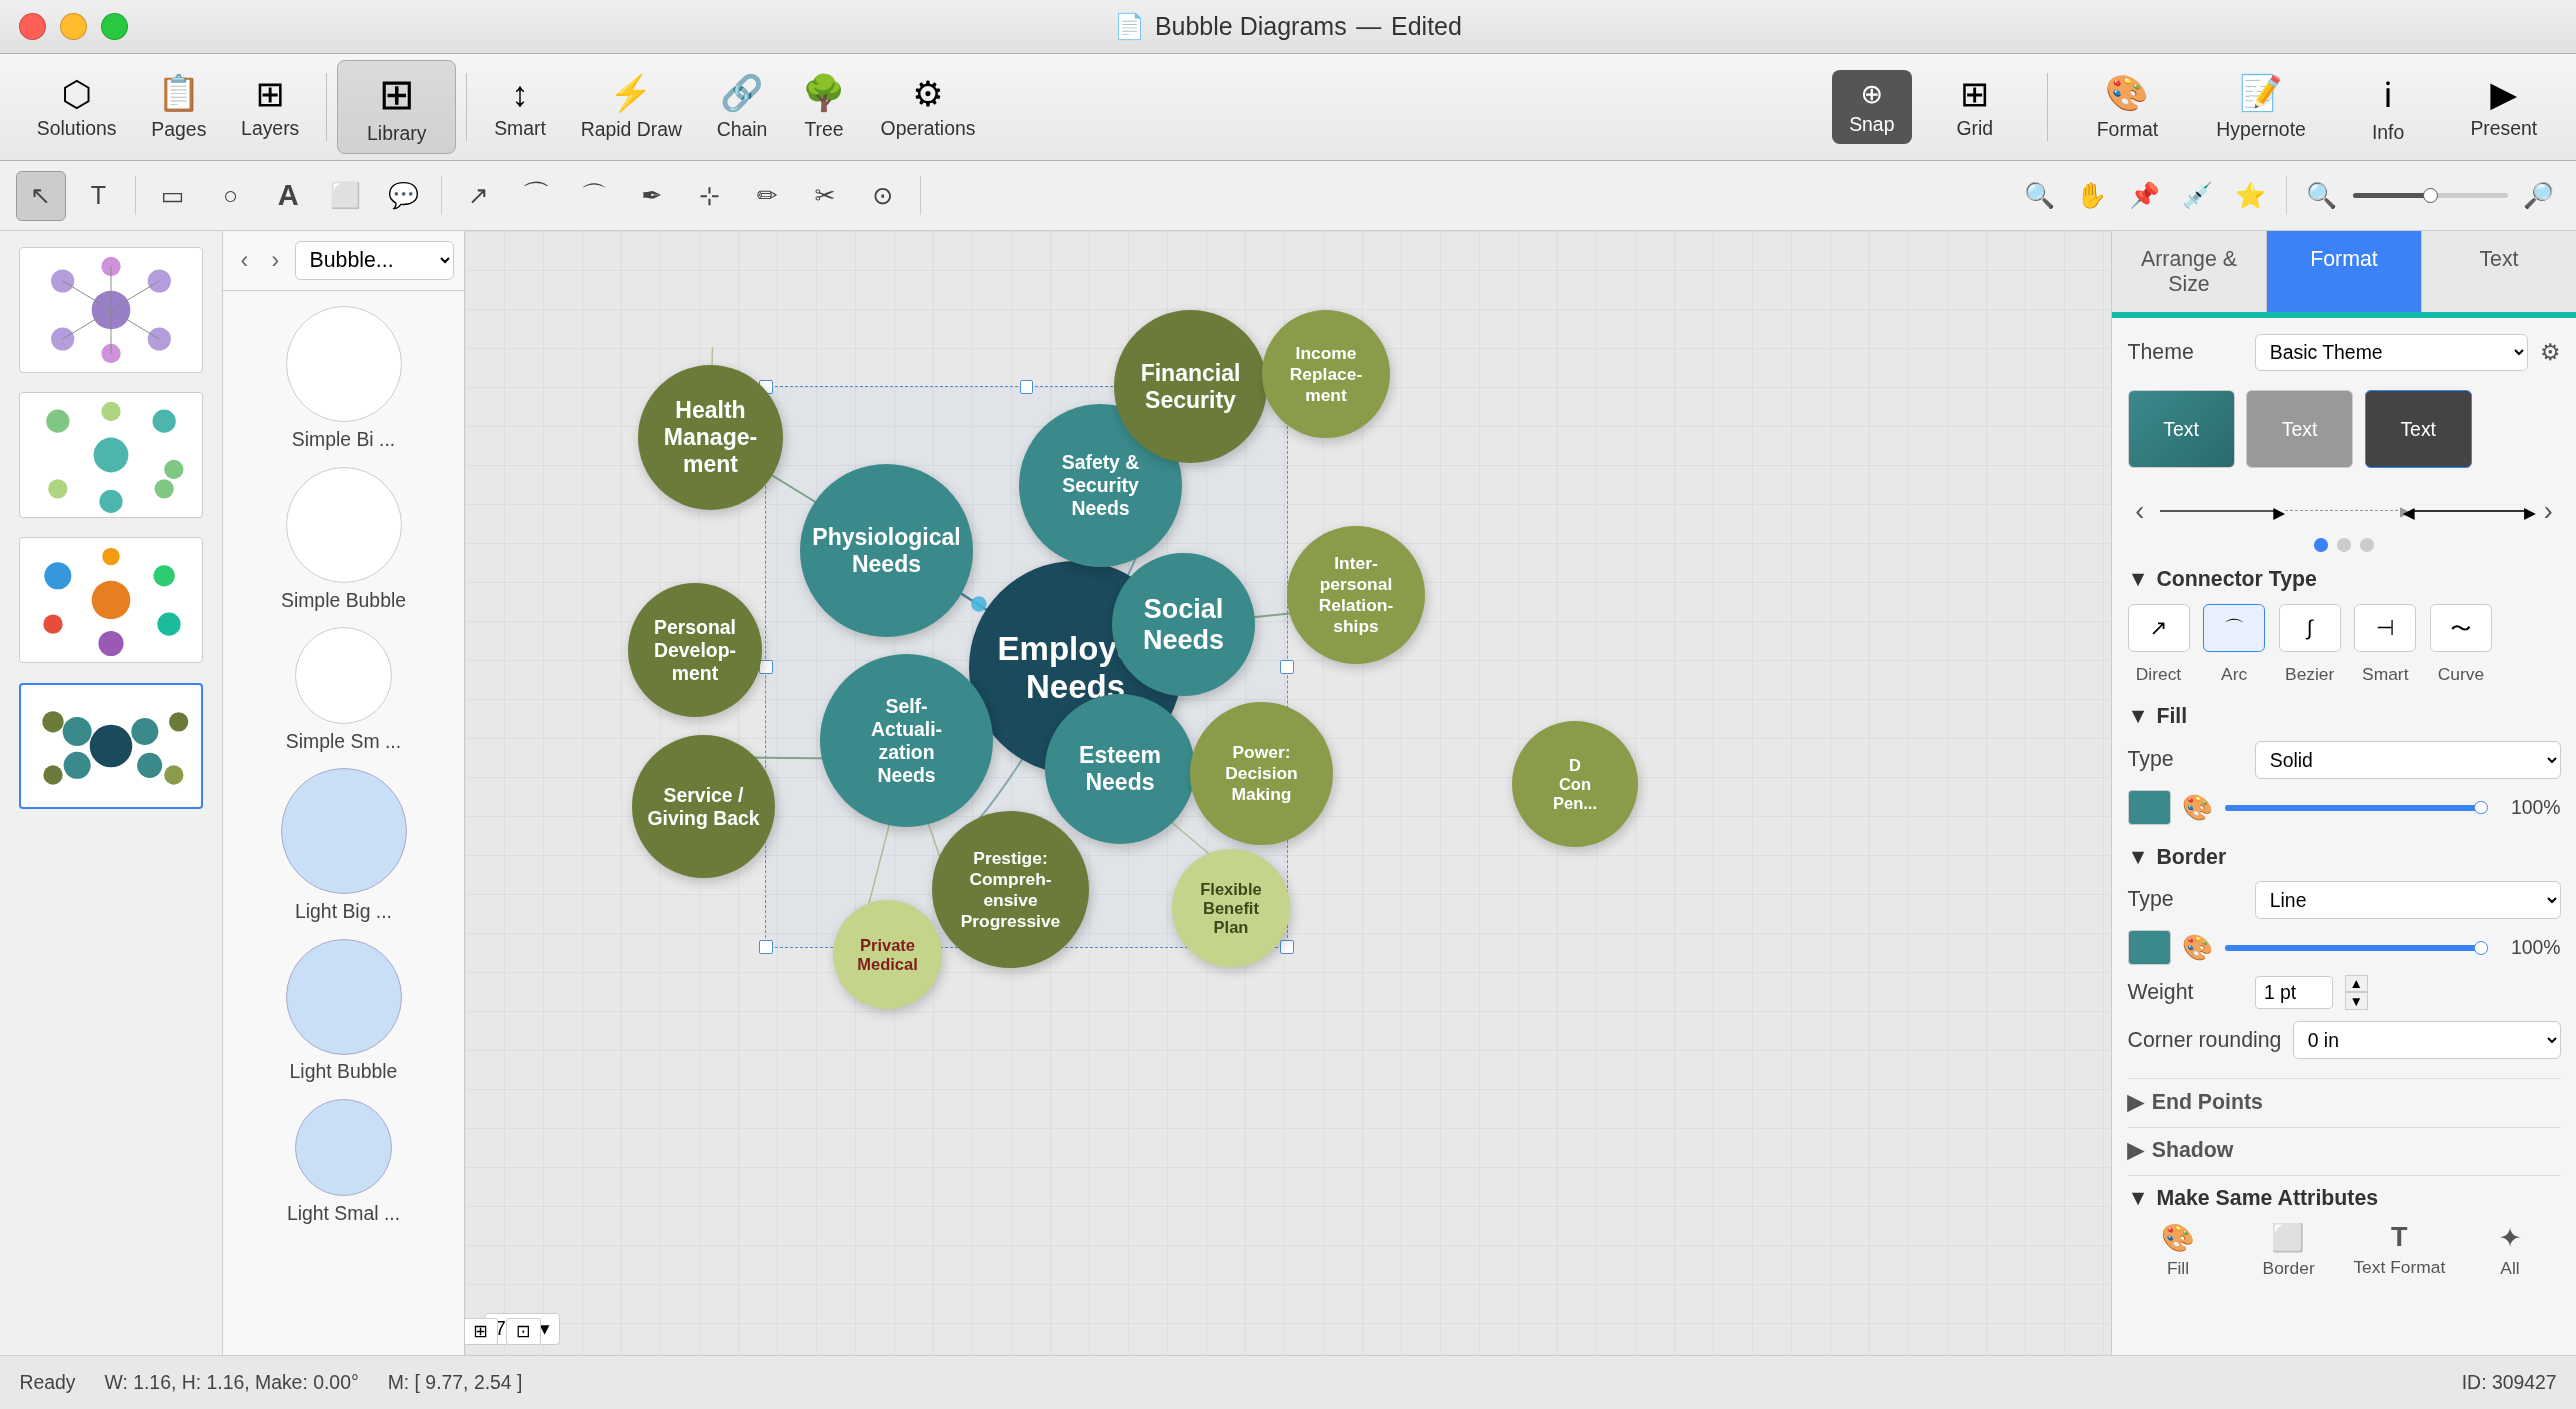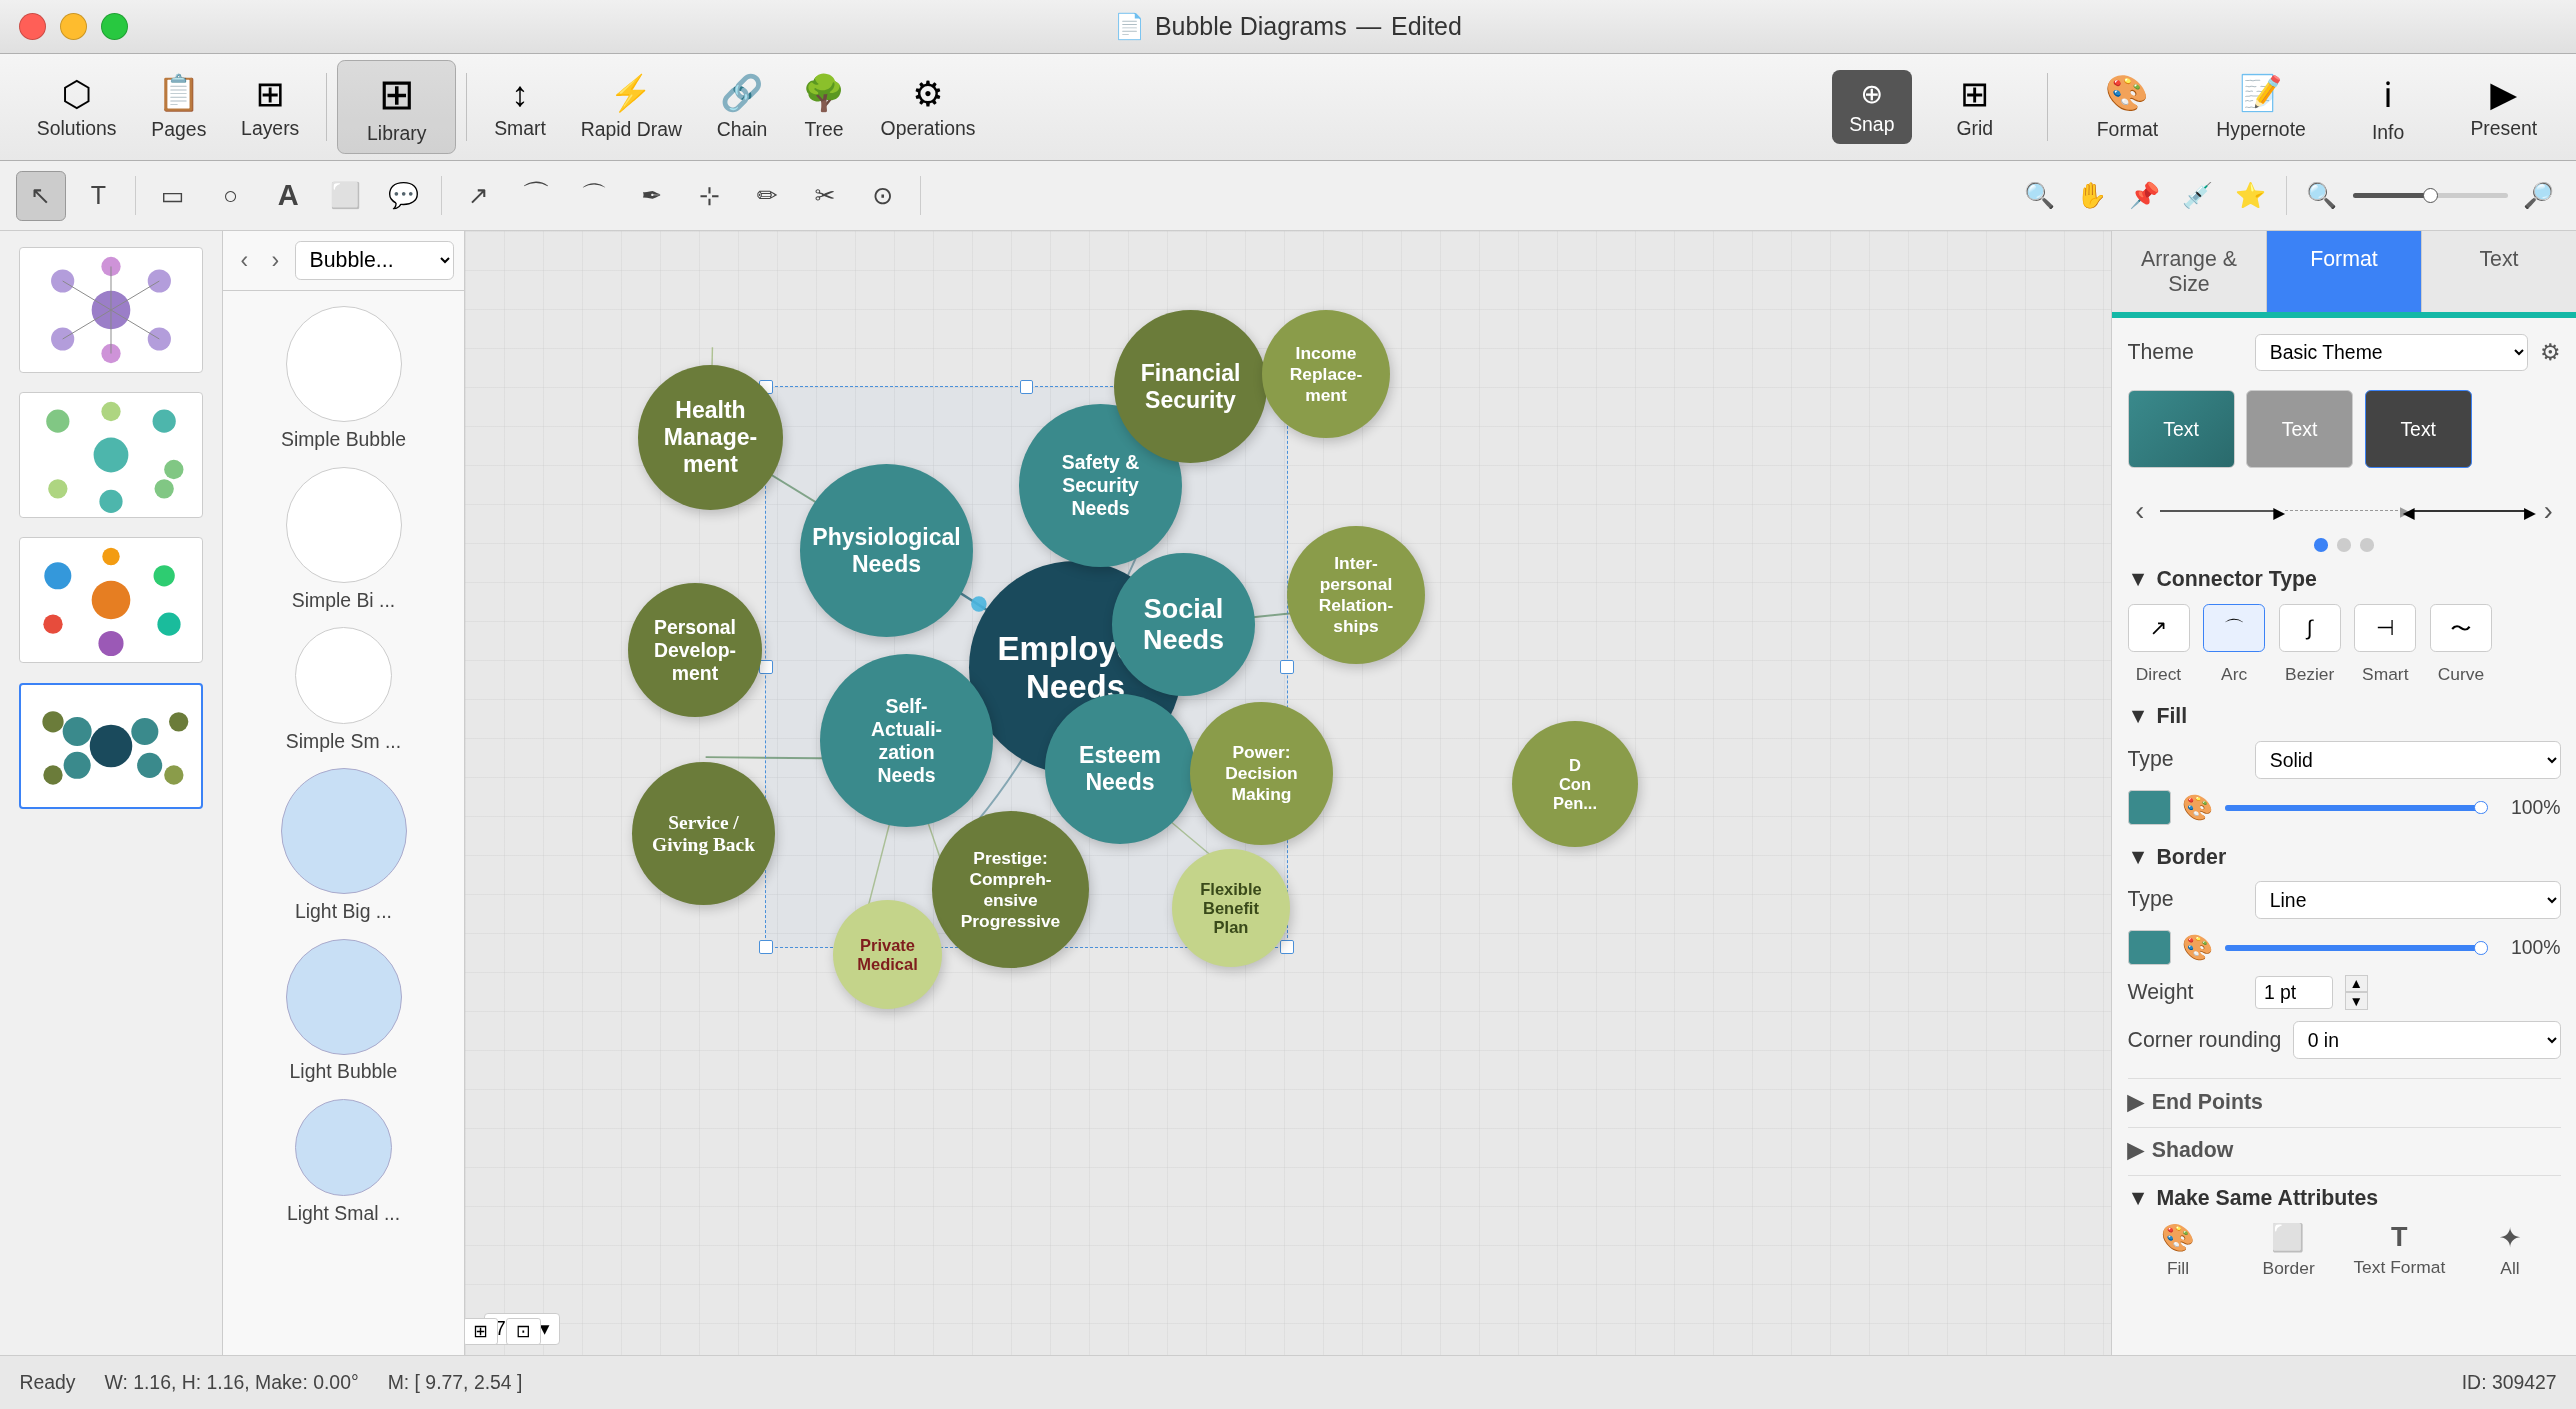--- a/index.html
+++ b/index.html
@@ -696,25 +696,25 @@
     <div class="template-nav">
       <div class="nav-arrow">‹</div>
       <div class="nav-arrow">›</div>
       <select class="template-selector">
         <option>Bubble...</option>
       </select>
     </div>
     <div class="template-list">
       <div class="template-item">
         <div class="template-shape" style="width:116px;height:116px;background:white;border:1.9px solid #ccc;border-radius:50%;"></div>
-        <div class="template-label">Simple Bubble</div>
+        <div class="template-label">Simple Bi ...</div>
       </div>
       <div class="template-item">
         <div class="template-shape" style="width:116px;height:116px;background:white;border:1.9px solid #ccc;border-radius:50%;"></div>
-        <div class="template-label">Simple Bi ...</div>
+        <div class="template-label">Simple Bubble</div>
       </div>
       <div class="template-item">
         <div class="template-shape" style="width:97px;height:97px;background:white;border:1.9px solid #ccc;border-radius:50%;"></div>
         <div class="template-label">Simple Sm ...</div>
       </div>
       <div class="template-item">
         <div class="template-shape light-blue" style="width:126px;height:126px;border-radius:50%;background:#c8dff5;border:1.9px solid #aac;"></div>
         <div class="template-label">Light Big ...</div>
       </div>
       <div class="template-item">
@@ -807,21 +807,21 @@
       </div>
 
       <div class="bubble bubble-light-olive text-xs" style="width:128px;height:128px;left:797px;top:79px;font-size:17.4px;">
         Income<br>Replace-<br>ment
       </div>
 
       <div class="bubble bubble-olive text-sm" style="width:134px;height:134px;left:163px;top:352px;">
         Personal<br>Develop-<br>ment
       </div>
 
-      <div class="bubble bubble-olive text-sm" style="width:143px;height:143px;left:167px;top:531px;font-family:Liberation Serif, serif;">
+      <div class="bubble bubble-olive text-sm" style="width:143px;height:143px;left:167px;top:504px;">
         Service /<br>Giving Back
       </div>
 
       <div class="bubble bubble-light-olive text-xs" style="width:138px;height:138px;left:822px;top:295px;font-size:17.4px;">
         Inter-<br>personal<br>Relation-<br>ships
       </div>
 
       <div class="bubble bubble-light-olive text-xs" style="width:143px;height:143px;left:725px;top:471px;font-size:17.4px;">
         Power:<br>Decision<br>Making
       </div>

